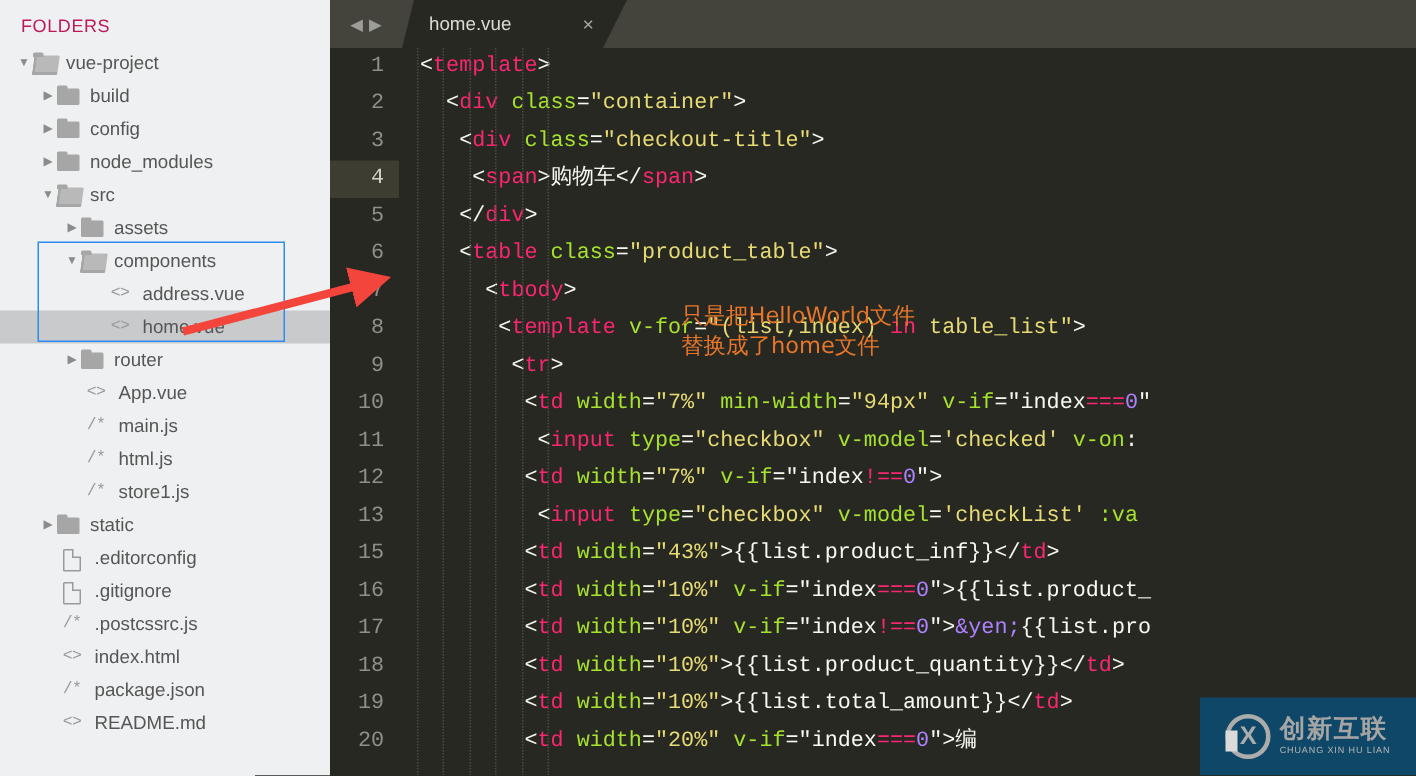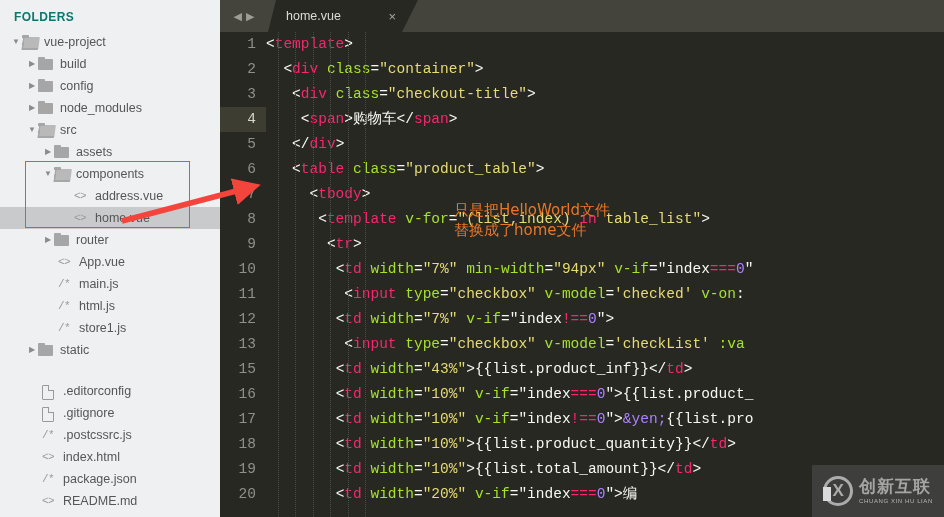--- a/index.html
+++ b/index.html
@@ -10,22 +10,22 @@
     position:relative;
   }
   
   #sidebar{
     position:absolute; left:0; top:0; width:220px; height:517px;
     background:#eff0f1; color:#5b5b5b;
     font-size:12.5px;
     overflow:hidden;
   }
   #sidebar-title{
-    font-weight:bold; font-size:12px; letter-spacing:.4px;
-    color:#0f766e; padding:10px 0 7px 14px; text-transform:uppercase;
+    font-weight:normal; font-size:12px; letter-spacing:.4px;
+    color:#be185d; padding:10px 0 7px 14px; text-transform:uppercase;
   }
   .tree-row{
     position:relative; height:22px; line-height:22px;
     white-space:nowrap; display:flex; align-items:center;
     padding-right:4px;
   }
   .tree-row.selected{ background:#c8cacc; }
   .arrow{
     width:12px; flex:0 0 12px; text-align:center;
     font-size:8px; color:#8b8b8b; line-height:22px;
@@ -101,21 +101,21 @@
   }
   .code-line{
     position:relative; height:25px; white-space:pre;
     display:flex; align-items:center;
   }
   .gutter{
     flex:0 0 46px; width:46px; text-align:right; padding-right:10px;
     color:#8f908a; user-select:none;
   }
   .code-line.active .gutter{ background:#3e3d32; color:#d4d4c8; }
-  .code-text{ flex:1; overflow:hidden; color:#f8f8f2; }
+  .code-text{ flex:1; overflow:hidden; color:#f8f8f2;margin-left:14px; }
   
   .t-tag{ color:#f92672; }
   .t-attr{ color:#a6e22e; }
   .t-str{ color:#e6db74; }
   .t-punc{ color:#f8f8f2; }
   .t-op{ color:#f92672; }
   .t-num{ color:#ae81ff; }
   .t-plain{ color:#f8f8f2; }
   .t-kw{ color:#f92672; }
   .indent-guide{
@@ -128,22 +128,22 @@
     color:#e8762a; font-size:15px; line-height:20px;
     font-family:"DejaVu Sans", sans-serif;
     width:160px; pointer-events:none;
   }
   #arrow-svg{
     position:absolute; left:0; top:0; width:944px; height:517px;
     pointer-events:none;
   }
   
   #watermark{
-    position:absolute; right:0; bottom:0; width:132px; height:52px;
-    background:#404040; display:flex; align-items:center;
+    position:absolute; right:0; bottom:0; width:144px; height:52px;
+    background:#0c4a6e; display:flex; align-items:center;
     justify-content:center; gap:6px; opacity:.92;
   }
   #wm-logo{
     width:30px; height:30px; border-radius:50%;
     border:3px solid #b8b8b8; position:relative; flex:0 0 30px;
   }
   #wm-logo::after{
     content:"X"; position:absolute; left:50%; top:50%;
     transform:translate(-50%,-50%);
     font-size:17px; font-weight:bold; color:#b8b8b8;
@@ -233,21 +233,21 @@
       <div class="tree-row" style="padding-left: 42px;">
         <span class="arrow blank">&nbsp;</span>
         <span class="file-ico">/*</span>
         <span class="tree-label">store1.js</span>
       </div>
       <div class="tree-row" style="padding-left: 26px;">
         <span class="arrow">▶</span>
         <span class="folder-ico"></span>
         <span class="tree-label">static</span>
       </div>
-      <div class="tree-row" style="padding-left: 26px; margin-top: 19px;">
+      <div class="tree-row" style="padding-left: 26px;">
         <span class="arrow blank">&nbsp;</span>
         <span class="doc-ico"></span>
         <span class="tree-label">.editorconfig</span>
       </div>
       <div class="tree-row" style="padding-left: 26px;">
         <span class="arrow blank">&nbsp;</span>
         <span class="doc-ico"></span>
         <span class="tree-label">.gitignore</span>
       </div>
       <div class="tree-row" style="padding-left: 26px;">

